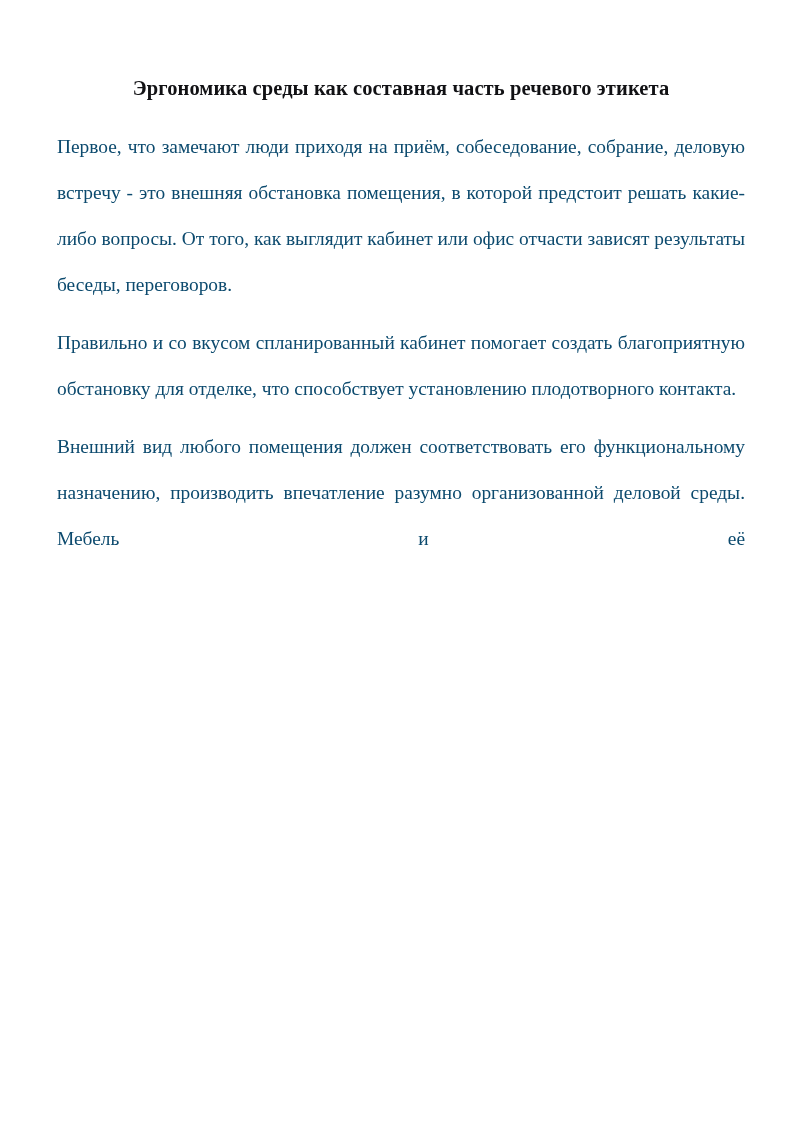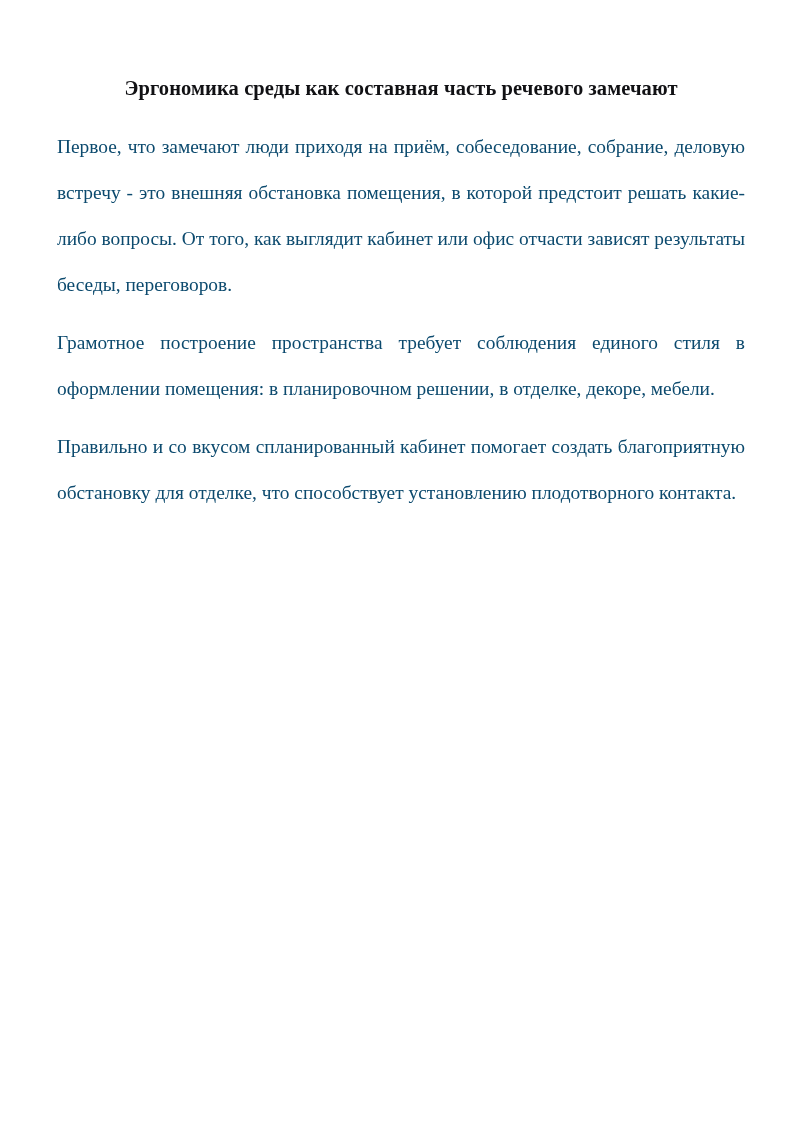--- a/index.html
+++ b/index.html
@@ -67,26 +67,26 @@
   p.para.truncated {
     text-align-last: justify;
   }
 </style>
 </head>
 <body>
 
 <div class="page">
   <div class="doc-body">
 
-    <h1 class="doc-title">Эргономика среды как составная часть речевого замечают</h1>
+    <h1 class="doc-title">Эргономика среды как составная часть речевого этикета</h1>
 
     <div class="paragraphs">
       <p class="para">Первое, что замечают люди приходя на приём, собеседование, собрание, деловую встречу - это внешняя обстановка помещения, в которой предстоит решать какие-либо вопросы. От того, как выглядит кабинет или офис отчасти зависят результаты беседы, переговоров.</p>
 
-      <p class="para">Грамотное построение пространства требует соблюдения единого стиля в оформлении помещения: в планировочном решении, в отделке, декоре, мебели.</p>
 
       <p class="para">Правильно и со вкусом спланированный кабинет помогает создать благоприятную обстановку для отделке, что способствует установлению плодотворного контакта.</p>
 
 
+      <p class="para truncated">Внешний вид любого помещения должен соответствовать его функциональному назначению, производить впечатление разумно организованной деловой среды. Мебель и её</p>
     </div>
 
   </div>
 </div>
 
 </body></html>

